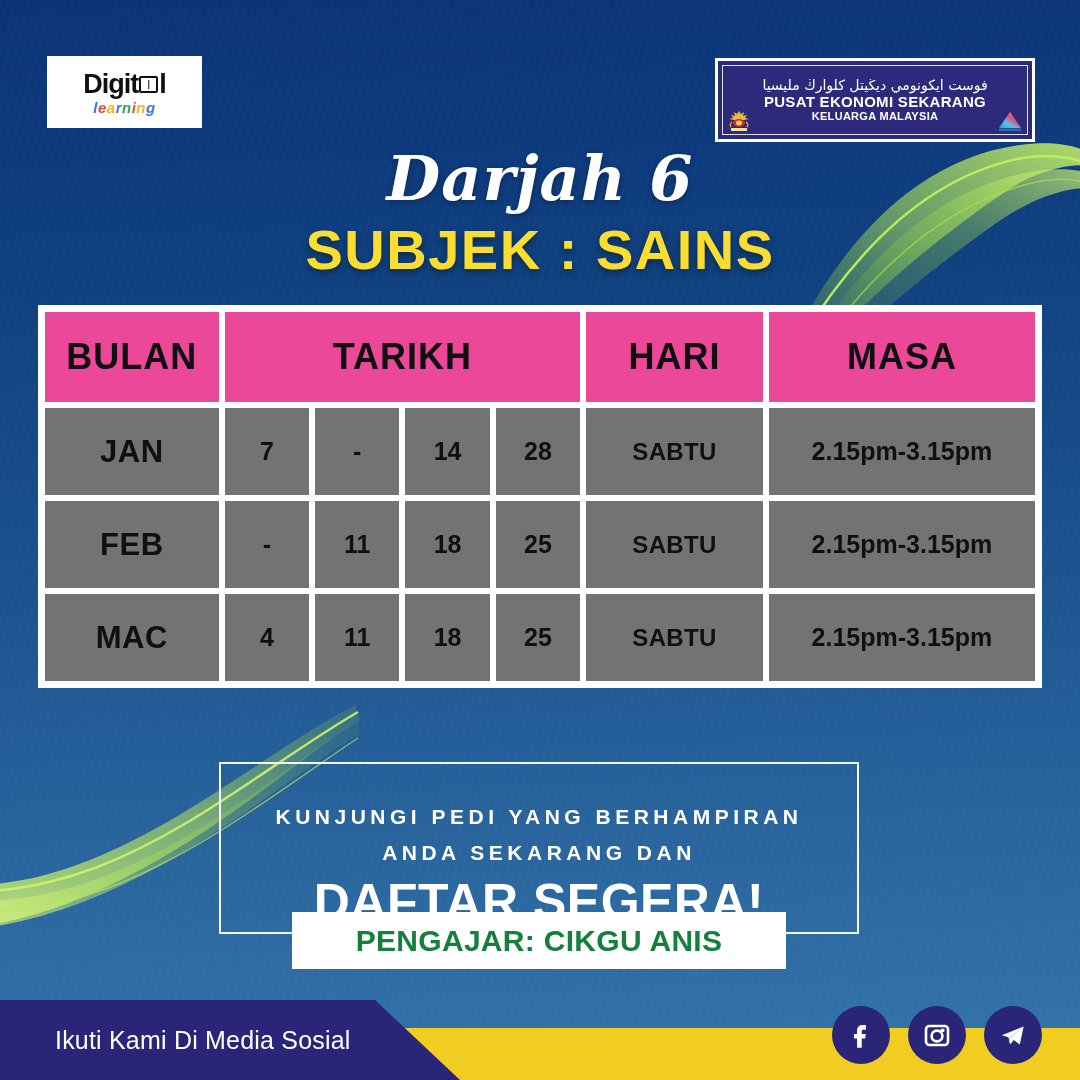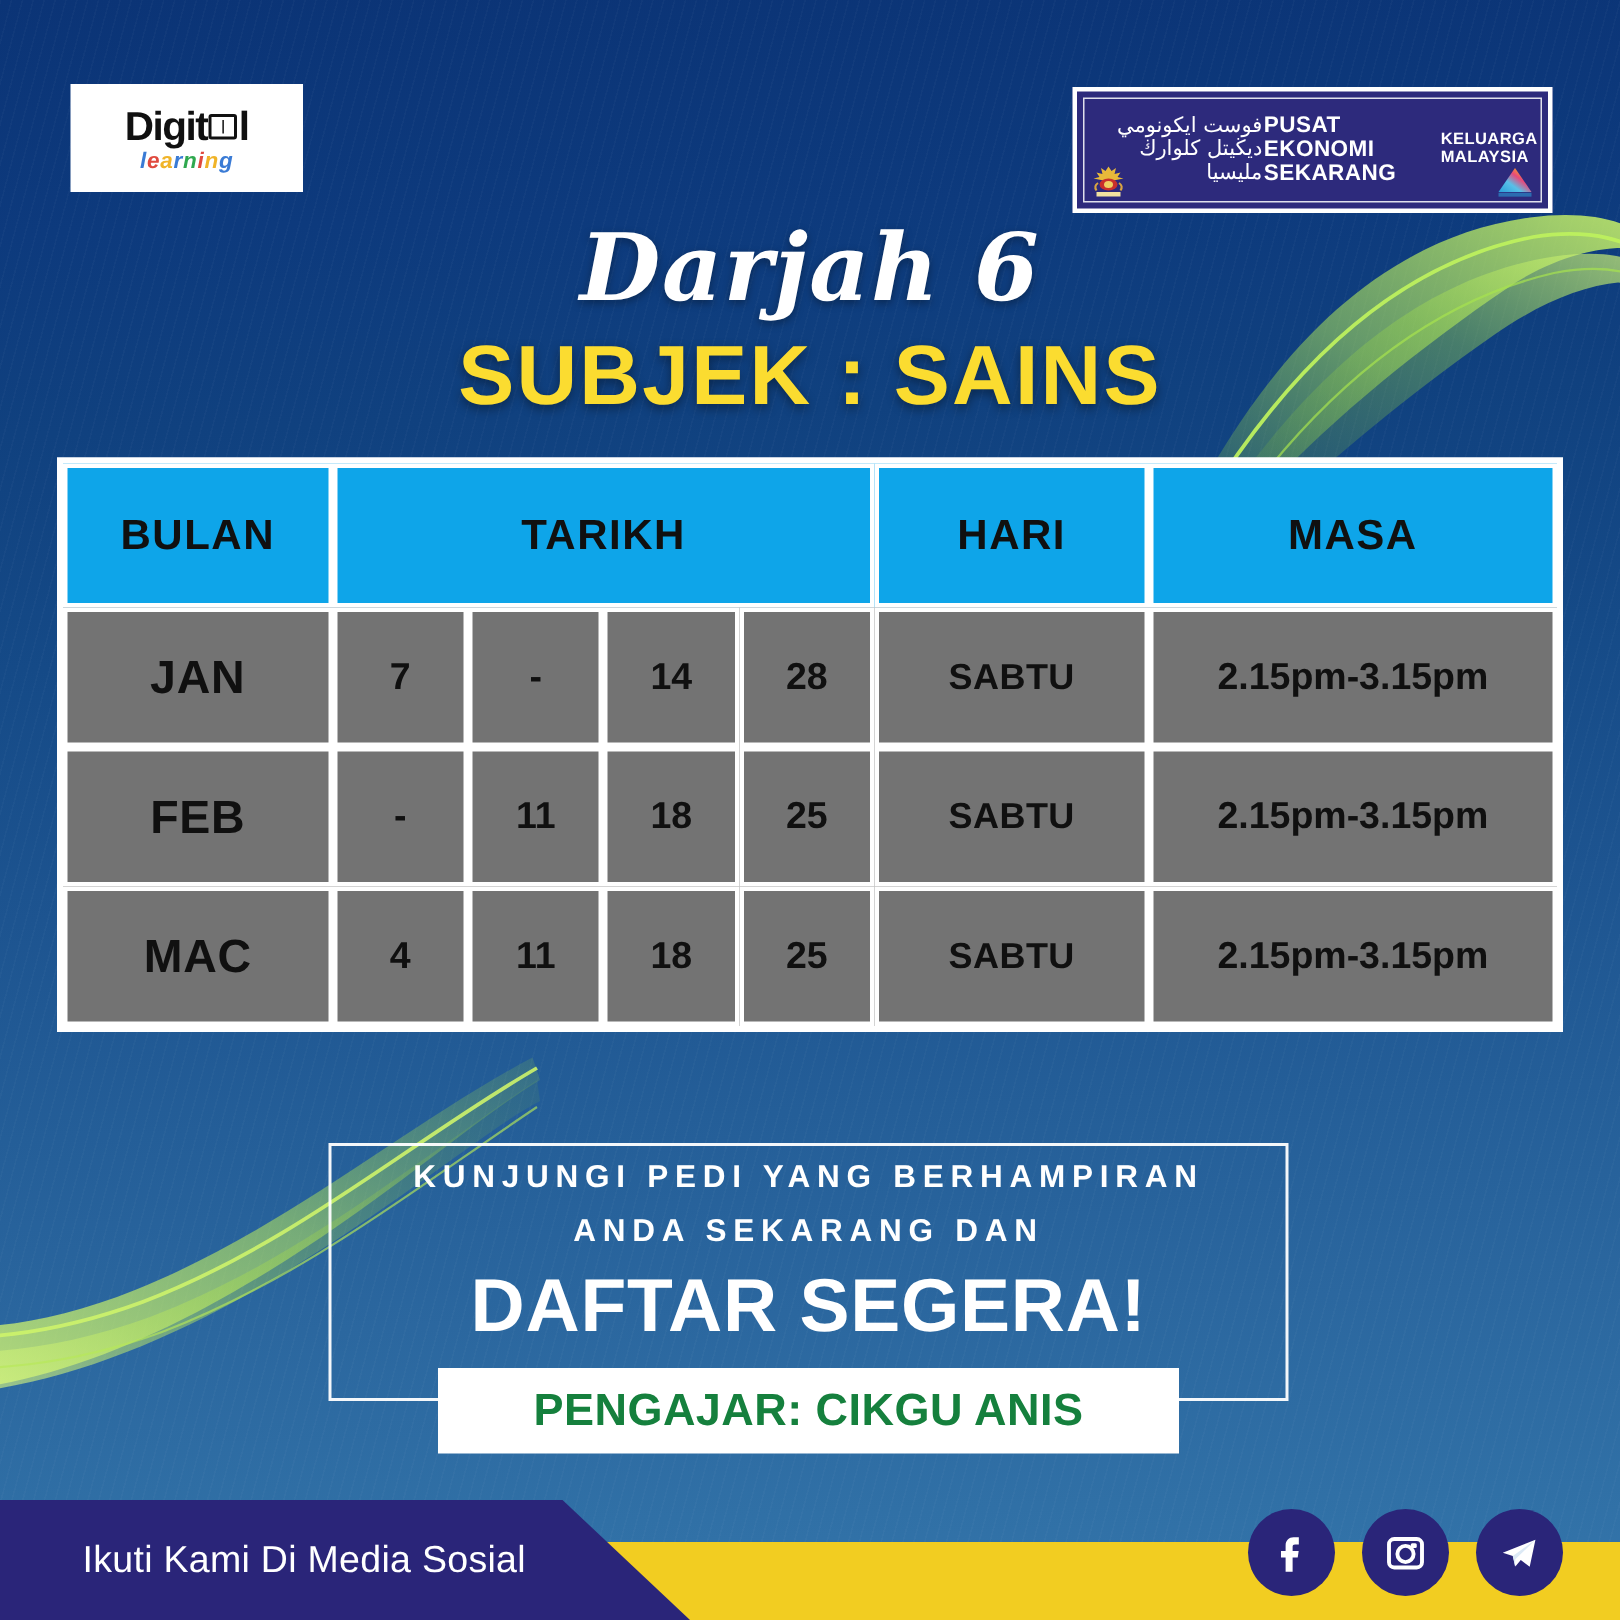--- a/index.html
+++ b/index.html
@@ -77,21 +77,21 @@
     position:absolute; right:45px; top:58px;
     width:320px; height:84px;
     background:#2d2a7c;
     border:3px solid #ffffff;
     z-index:5;
     display:flex; align-items:center; justify-content:center;
   }
   #ped-badge .pb-inner{
     position:absolute; inset:4px;
     border:1px solid rgba(255,255,255,.85);
-    display:flex; flex-direction:row;
+    display:flex; flex-direction:column;
     align-items:center; justify-content:center;
     gap:1px;
   }
   #ped-badge .pb-jawi{
     color:#fff; font-size:14px; line-height:1.1;
     direction:rtl; font-family:"DejaVu Sans", sans-serif;
   }
   #ped-badge .pb-l1{
     color:#fff; font-size:15px; font-weight:bold;
     letter-spacing:.3px; line-height:1.05;
@@ -144,23 +144,23 @@
     background:#ffffff;
     border:4px solid #ffffff;
   }
   #schedule th, #schedule td {
     border:3px solid #ffffff;
     text-align:center;
     vertical-align:middle;
     color:#101010;
   }
   #schedule thead th {
-    background:#0ea5e9;
+    background:#ec4899;
     height:96px;
-    font-size:28px;
+    font-size:36px;
     font-weight:bold;
     letter-spacing:1px;
   }
   #schedule tbody td {
     background:#737373;
     height:93px;
     font-size:25px;
     font-weight:bold;
   }
   #schedule tbody td.month {
@@ -174,21 +174,21 @@
   .col-hari  { width:178px; }
   .col-masa  { width:265px; }
 
   
   #cta {
     position:absolute; left:219px; top:762px;
     width:640px; height:172px;
     border:2px solid rgba(255,255,255,.95);
     z-index:6;
     text-align:center;
-    padding-top:8px;
+    padding-top:40px;
   }
   #cta .cta-l1{
     color:#ffffff; font-size:21px; font-weight:bold;
     letter-spacing:4.5px; line-height:1.25;
   }
   #cta .cta-l2{
     color:#ffffff; font-size:21px; font-weight:bold;
     letter-spacing:4.5px; line-height:1.25;
     margin-top:10px;
   }

